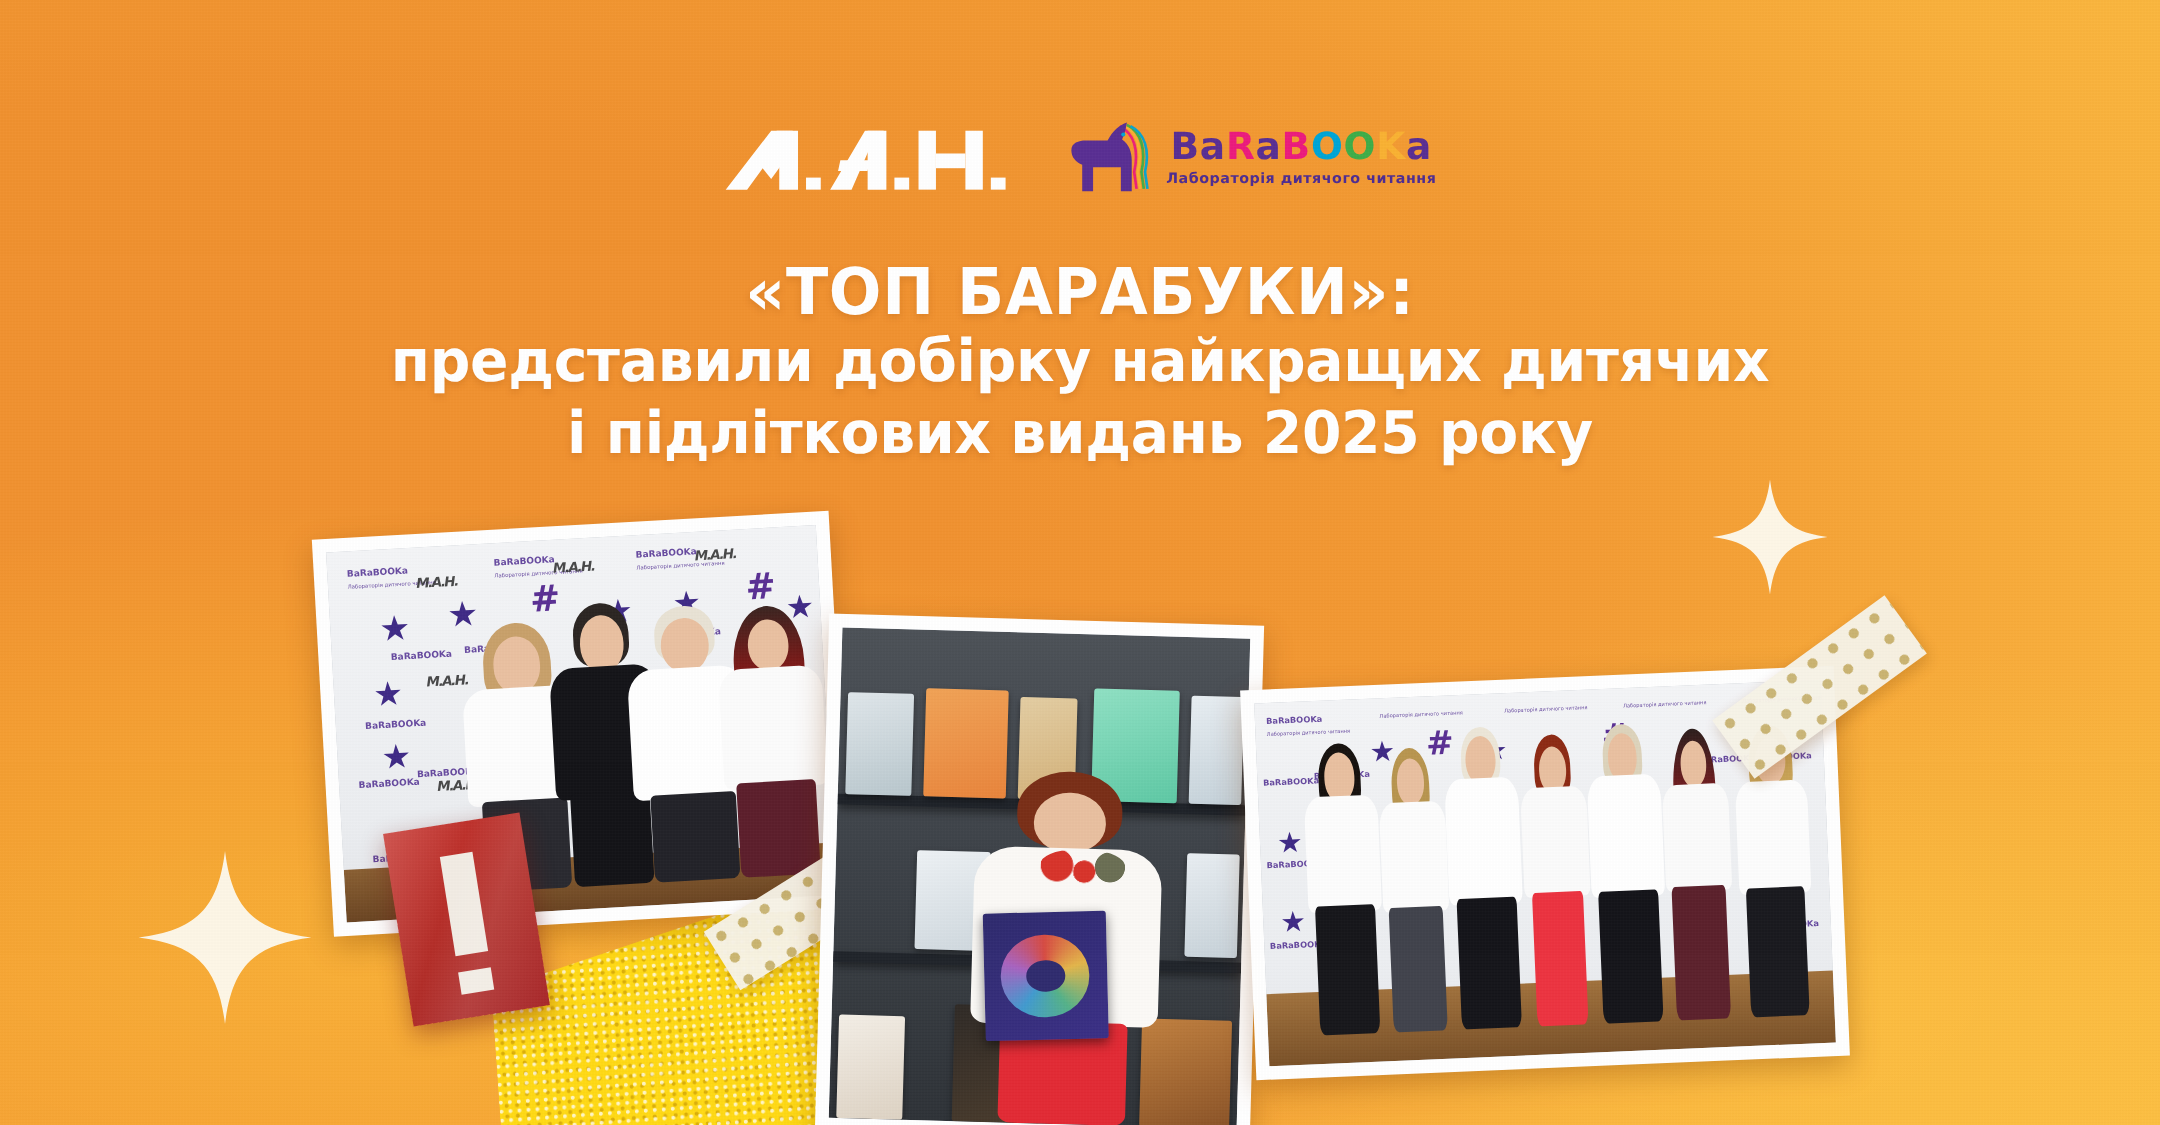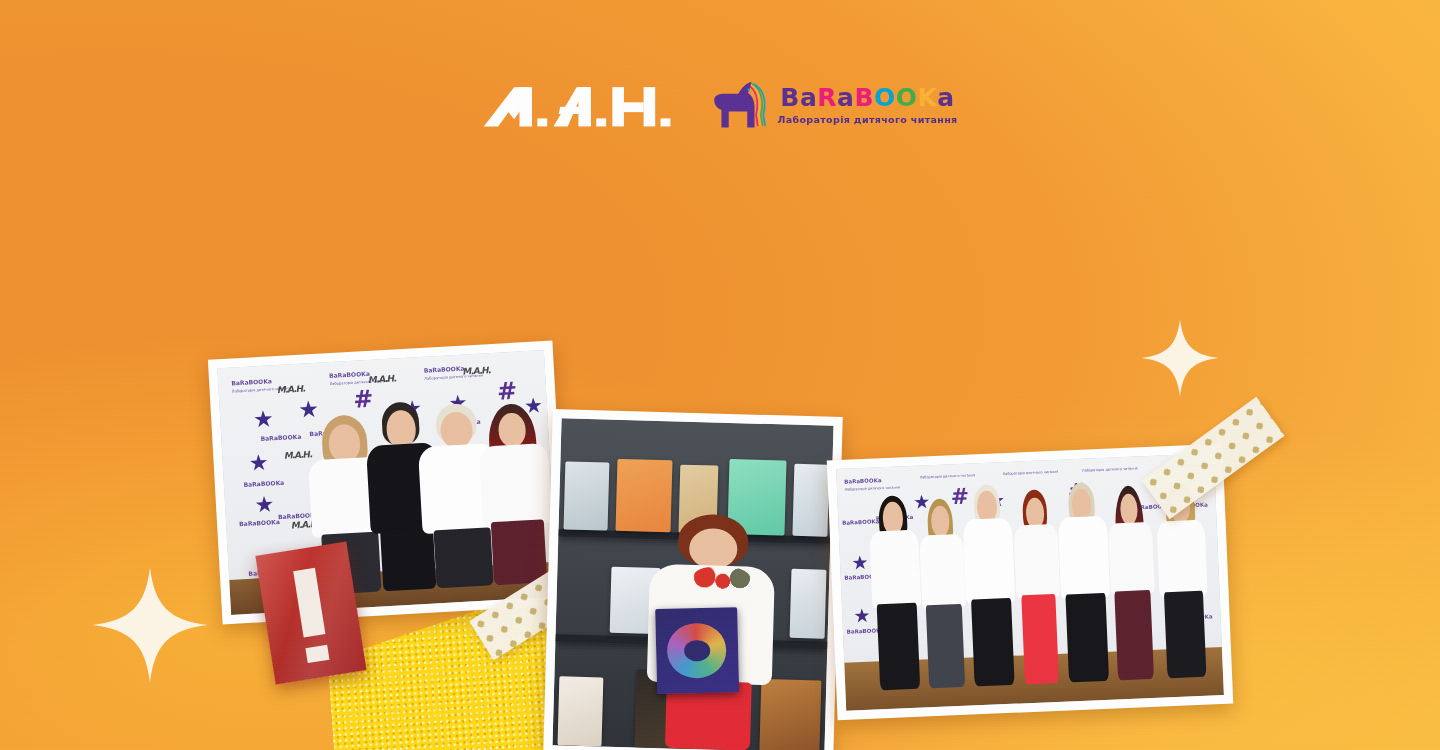--- a/index.html
+++ b/index.html
@@ -272,20 +272,25 @@
       </svg>
       <div class="bb-text">
         <div class="bb-word">
           <span style="color:#5a2f93">B</span><span style="color:#5a2f93">a</span><span style="color:#ec1c7d">R</span><span style="color:#5a2f93">a</span><span style="color:#ec1c7d">B</span><span style="color:#00a5d6">O</span><span style="color:#3fae49">O</span><span style="color:#f9b233">K</span><span style="color:#5a2f93">a</span>
         </div>
         <div class="bb-tagline">Лабораторія дитячого читання</div>
       </div>
     </div>
   </div>
 
+  <div class="headline">
+    <div class="l1">«ТОП БАРАБУКИ»:</div>
+    <div class="l2">представили добірку найкращих дитячих</div>
+    <div class="l3">і підліткових видань 2025 року</div>
+  </div>
 
   <div class="collage">
 
     <div class="glitter" style="left:330px; top:596px; width:330px; height:190px; transform:rotate(-4deg); clip-path:polygon(0 28%, 62% 0, 100% 36%, 100% 100%, 0 100%);"></div>
 
     <div class="photo" style="left:215px; top:350px; width:345px; height:265px; transform:rotate(-3.2deg);">
       <div class="inner">
         <div class="presswall">
 
           <div class="pw-tile" style="left:4%;  top:5%;  font-size:6px;">BaRaBOOKa</div>

